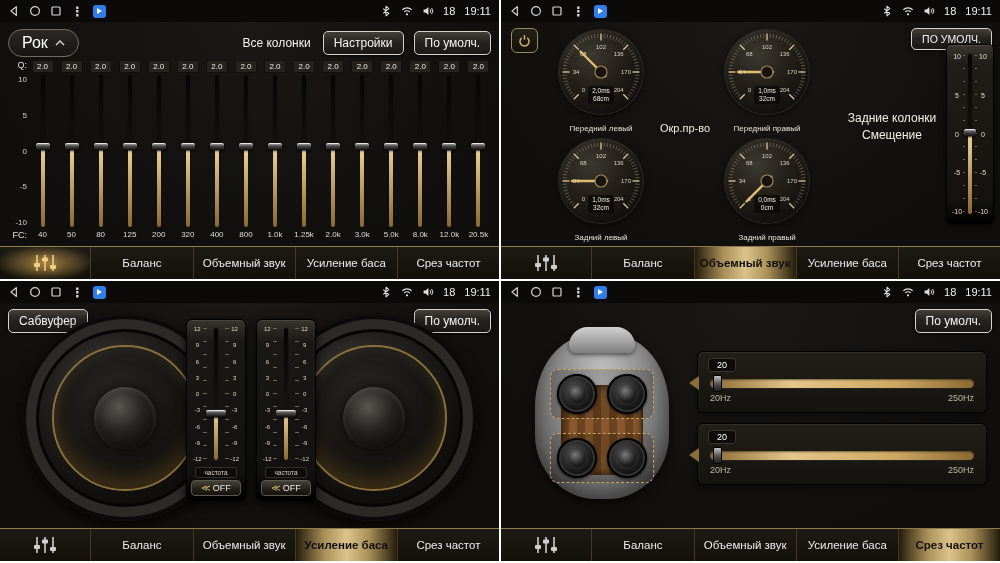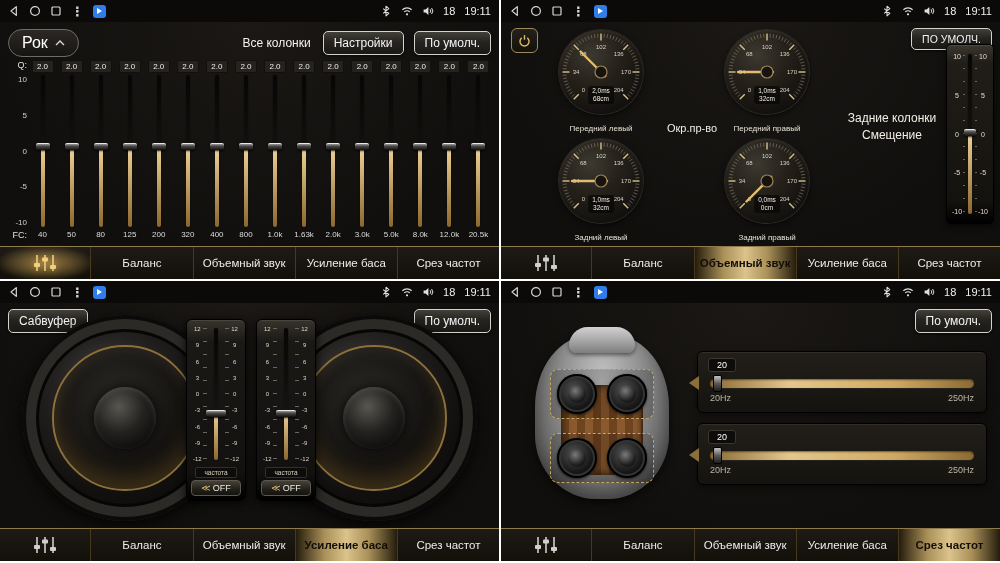--- a/index.html
+++ b/index.html
@@ -54,21 +54,21 @@
   
   .power-btn { position:absolute; left:10px; top:6px; width:27px; height:25px; border:1px solid #9a8a5e; border-radius:6px; background:linear-gradient(#24211b,#131109); display:flex; align-items:center; justify-content:center; }
   .power-btn svg { width:13px; height:13px; }
   .gauge-wrap { position:absolute; width:84px; display:flex; flex-direction:column; align-items:center; }
   .g0 { left:58px; top:8px; } .g1 { left:224px; top:8px; } .g2 { left:58px; top:117px; } .g3 { left:224px; top:117px; }
   .gauge-face { position:relative; width:84px; height:84px; border-radius:50%; background:radial-gradient(circle at 38% 30%, #3c3931 0%, #242019 40%, #141210 72%, #0a0908 100%); box-shadow:0 0 0 1px #2c2a25, 0 2px 6px rgba(0,0,0,.7), inset 0 1px 2px rgba(255,255,255,.08); }
   .gauge-svg { position:absolute; inset:0; width:84px; height:84px; }
   .gauge-text { position:absolute; left:50%; top:54%; transform:translateX(-50%); background:rgba(8,7,5,.72); border-radius:3px; padding:1px 4px; font-size:6.5px; color:#f2efe4; text-align:center; line-height:1.3; }
   .gauge-text span { display:block; }
   .gauge-label { margin-top:10px; font-size:8px; color:#e6e2d6; white-space:nowrap; }
-  .center-label { position:absolute; left:147px; width:88px; top:100px; text-align:center; font-size:11px; color:#f0ede4; }
+  .center-label { position:absolute; left:140px; width:88px; top:100px; text-align:center; font-size:11px; color:#f0ede4; }
   .rear-text { position:absolute; left:336px; width:110px; top:88px; text-align:center; font-size:12px; line-height:1.4; color:#f2efe6; }
   .offset-slider { position:absolute; right:6px; top:22px; width:48px; height:180px; background:linear-gradient(180deg,#3b372f,#211e19 10%,#14120e 88%,#000); border:1px solid #000; border-radius:5px; box-shadow:inset 0 1px 0 rgba(255,255,255,.1), 0 2px 6px rgba(0,0,0,.6); display:flex; padding:8px 5px; gap:1px; }
   .off-col { flex:1; display:flex; flex-direction:column; justify-content:space-between; font-size:7px; color:#e0dbcd; text-align:center; line-height:1; }
   .tickcol { width:4px; margin:2px 0; background:repeating-linear-gradient(to bottom, #6e6556 0 1px, transparent 1px 13px); }
   .off-mid { position:relative; width:14px; margin:1px 0; }
 
   
   .speaker { position:absolute; top:12px; width:206px; height:206px; border-radius:50%; background:radial-gradient(circle at 42% 36%, #4a4843 0%, #242220 30%, #11100e 58%, #060505 100%); box-shadow:inset 0 0 0 4px #0a0a0a, inset 0 0 0 14px #2c2a27, inset 0 0 0 17px #060606, 0 4px 14px rgba(0,0,0,.8); }
   .sp-left { left:22px; } .sp-right { right:22px; }
   .speaker .ring { position:absolute; inset:30px; border-radius:50%; border:2px solid #8d7039; background:radial-gradient(circle at 45% 38%, #2e2c28 0%, #141210 55%, #060504 100%); box-shadow:inset 0 -12px 20px rgba(175,132,58,.28), inset 0 8px 14px rgba(255,255,255,.05); }
@@ -256,21 +256,21 @@
               </div>
               <div class="fcv">1.0k</div>
             </div>
             <div class="band">
               <div class="qv">2.0</div>
               <div class="vsl">
                 <div class="vtrack"></div>
                 <div class="vfill" style="top:46%"></div>
                 <div class="vhandle" style="top:45%"></div>
               </div>
-              <div class="fcv">1.63k</div>
+              <div class="fcv">1.25k</div>
             </div>
             <div class="band">
               <div class="qv">2.0</div>
               <div class="vsl">
                 <div class="vtrack"></div>
                 <div class="vfill" style="top:46%"></div>
                 <div class="vhandle" style="top:45%"></div>
               </div>
               <div class="fcv">2.0k</div>
             </div>

